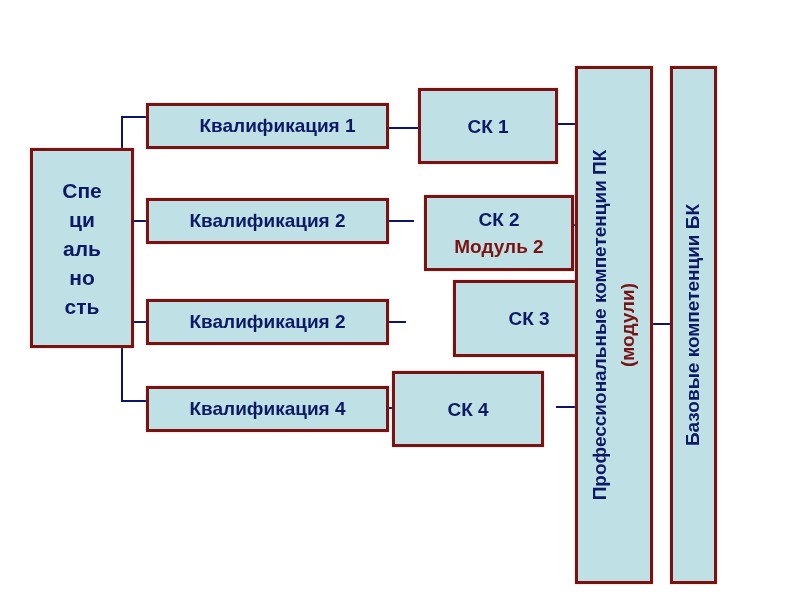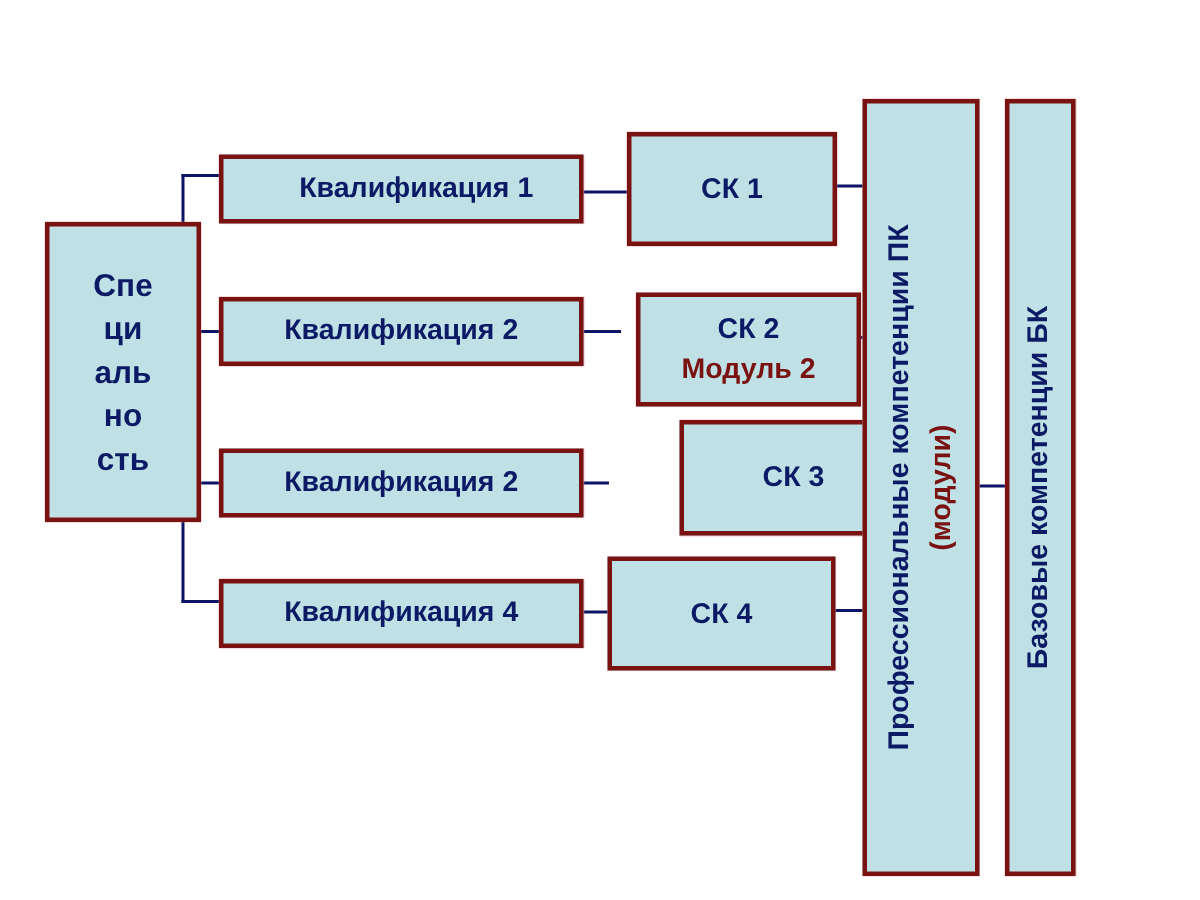--- a/index.html
+++ b/index.html
@@ -65,21 +65,21 @@
 <div class="box sk" style="left:418px; top:88px; width:140px;">
   <span class="navy">СК 1</span>
 </div>
 <div class="box sk" style="left:424px; top:195px; width:150px;">
   <span class="navy">СК 2</span>
   <span class="red">Модуль 2</span>
 </div>
 <div class="box sk" style="left:405px; top:280px; width:152px; height:77px;margin-left:48px;">
   <span class="navy">СК 3</span>
 </div>
-<div class="box sk" style="left:405px; top:371px; width:152px;">
+<div class="box sk" style="left:392px; top:371px; width:152px;">
   <span class="navy">СК 4</span>
 </div>
 
 <div class="box vert" style="left:575px; width:78px;">
   <div class="vtext">
     <span class="navy">Профессиональные компетенции ПК</span>
     <span class="red">(модули)</span>
   </div>
 </div>
 

